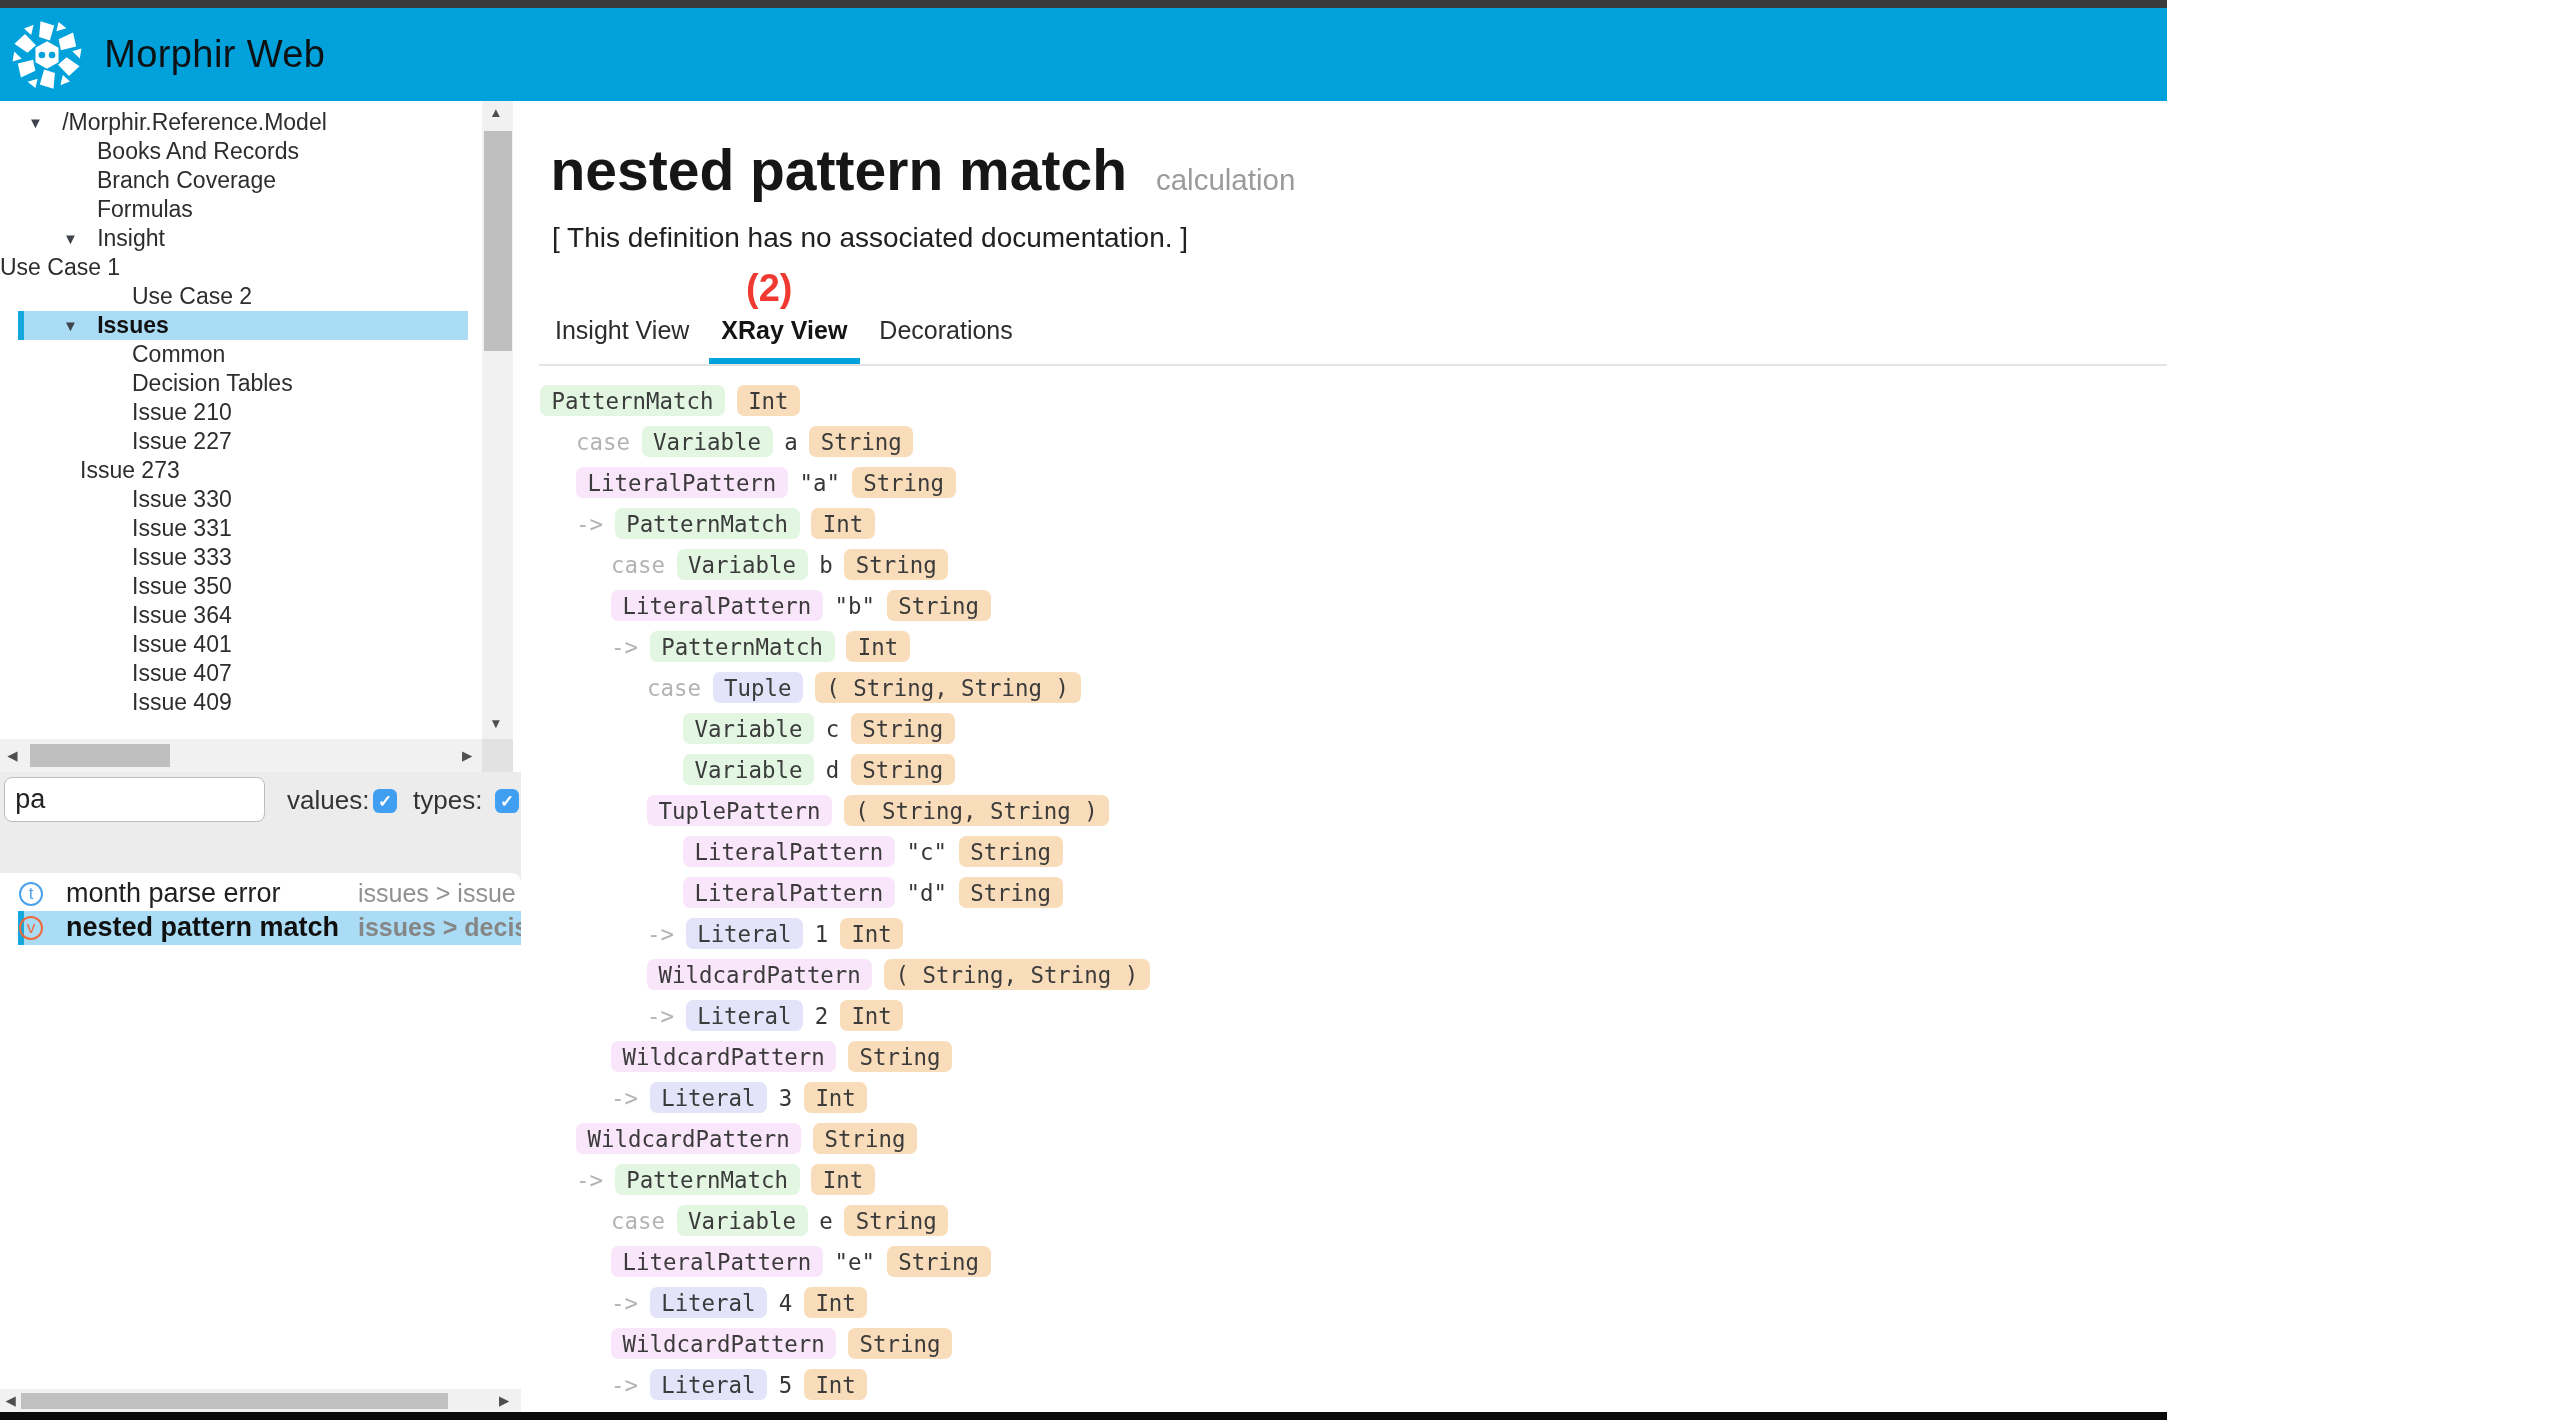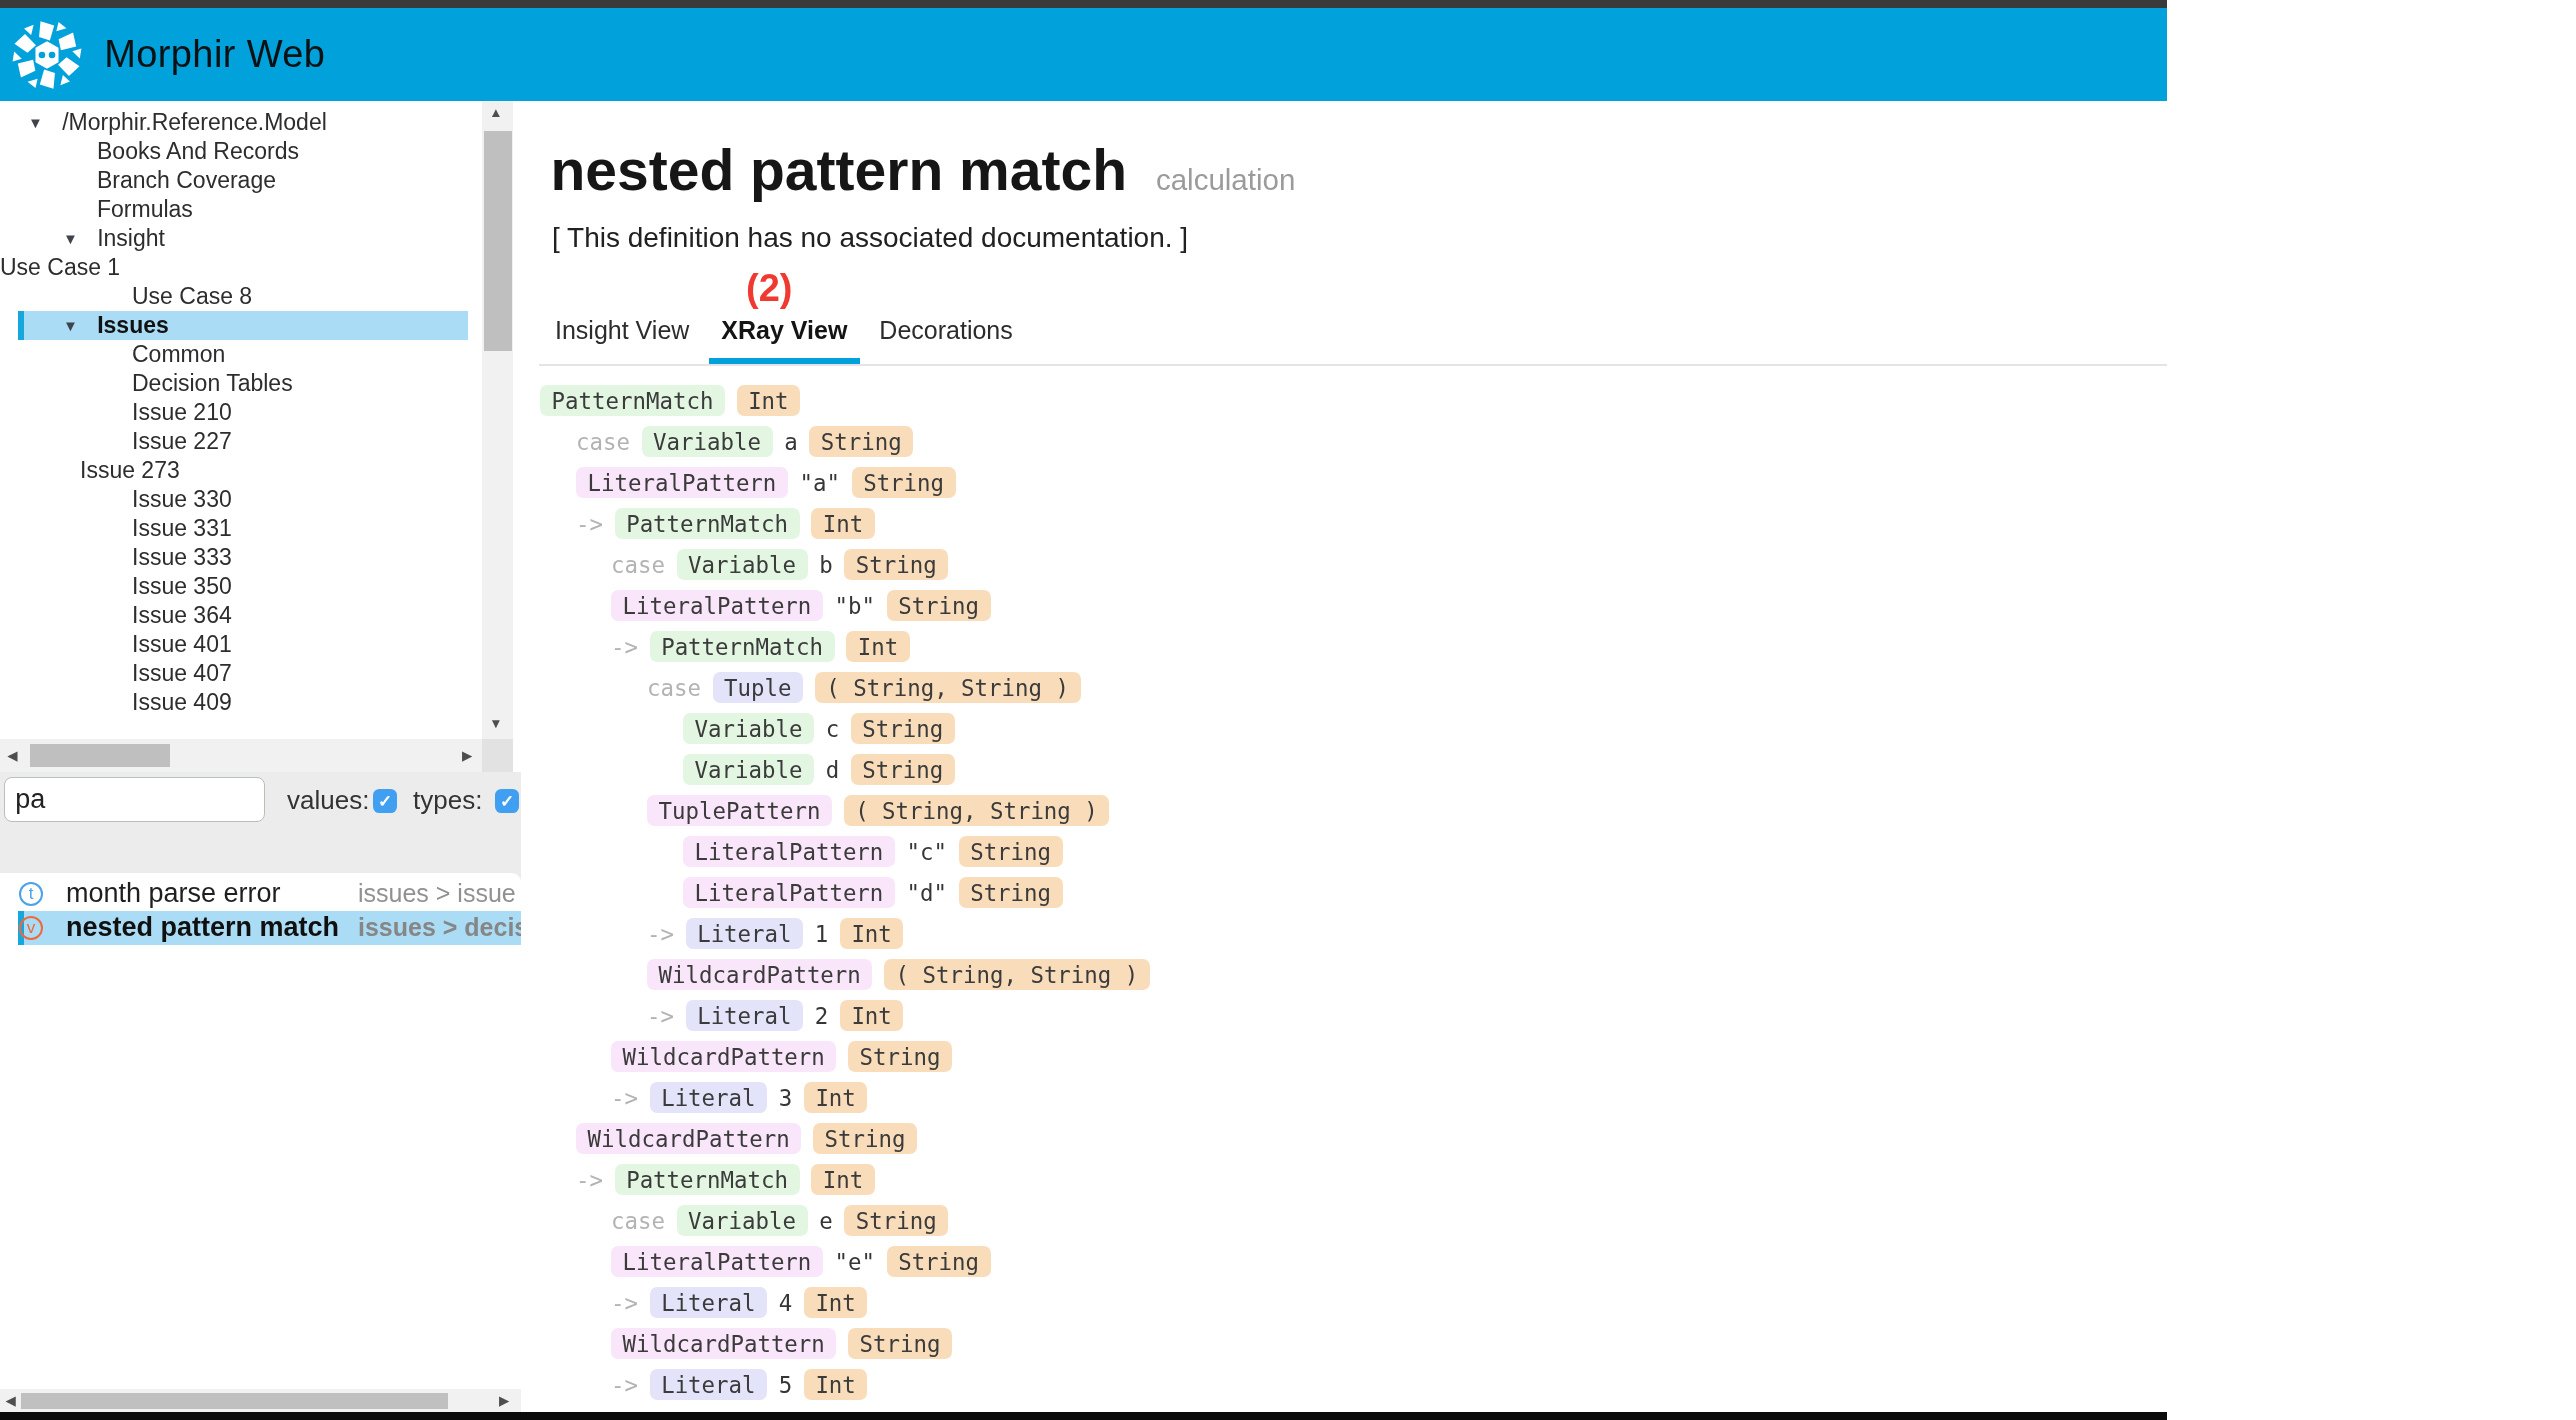--- a/index.html
+++ b/index.html
@@ -133,21 +133,21 @@
           <span class="tree-label">Formulas</span>
         </div>
         <div class="tree-row" style="padding-left: 63px;">
           <span class="chev">▼</span>
           <span class="tree-label">Insight</span>
         </div>
         <div class="tree-row" style="">
           <span class="tree-label">Use Case 1</span>
         </div>
         <div class="tree-row" style="padding-left: 132px;">
-          <span class="tree-label">Use Case 8</span>
+          <span class="tree-label">Use Case 2</span>
         </div>
         <div class="tree-row selected" style="padding-left: 63px;">
           <span class="chev">▼</span>
           <span class="tree-label b">Issues</span>
         </div>
         <div class="tree-row" style="padding-left: 132px;">
           <span class="tree-label">Common</span>
         </div>
         <div class="tree-row" style="padding-left: 132px;">
           <span class="tree-label">Decision Tables</span>

